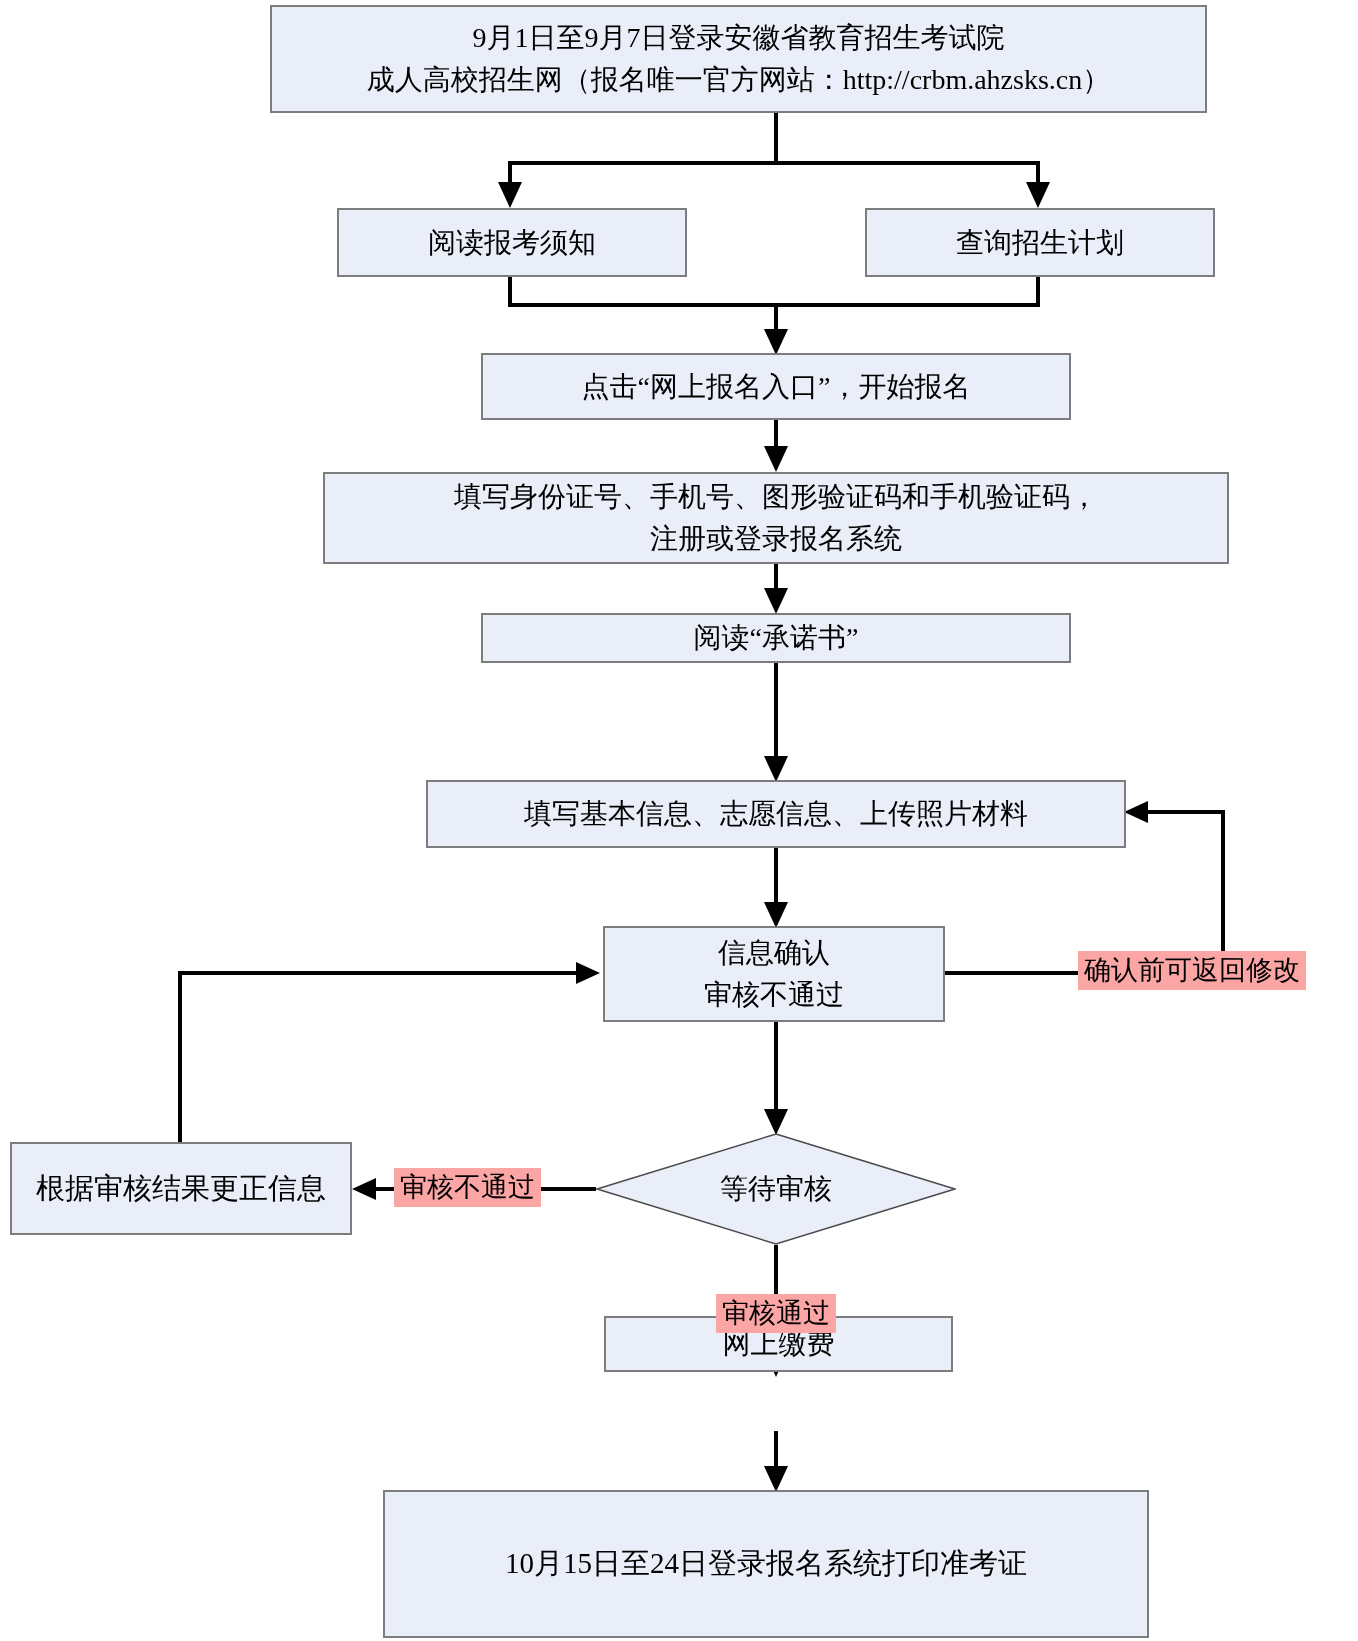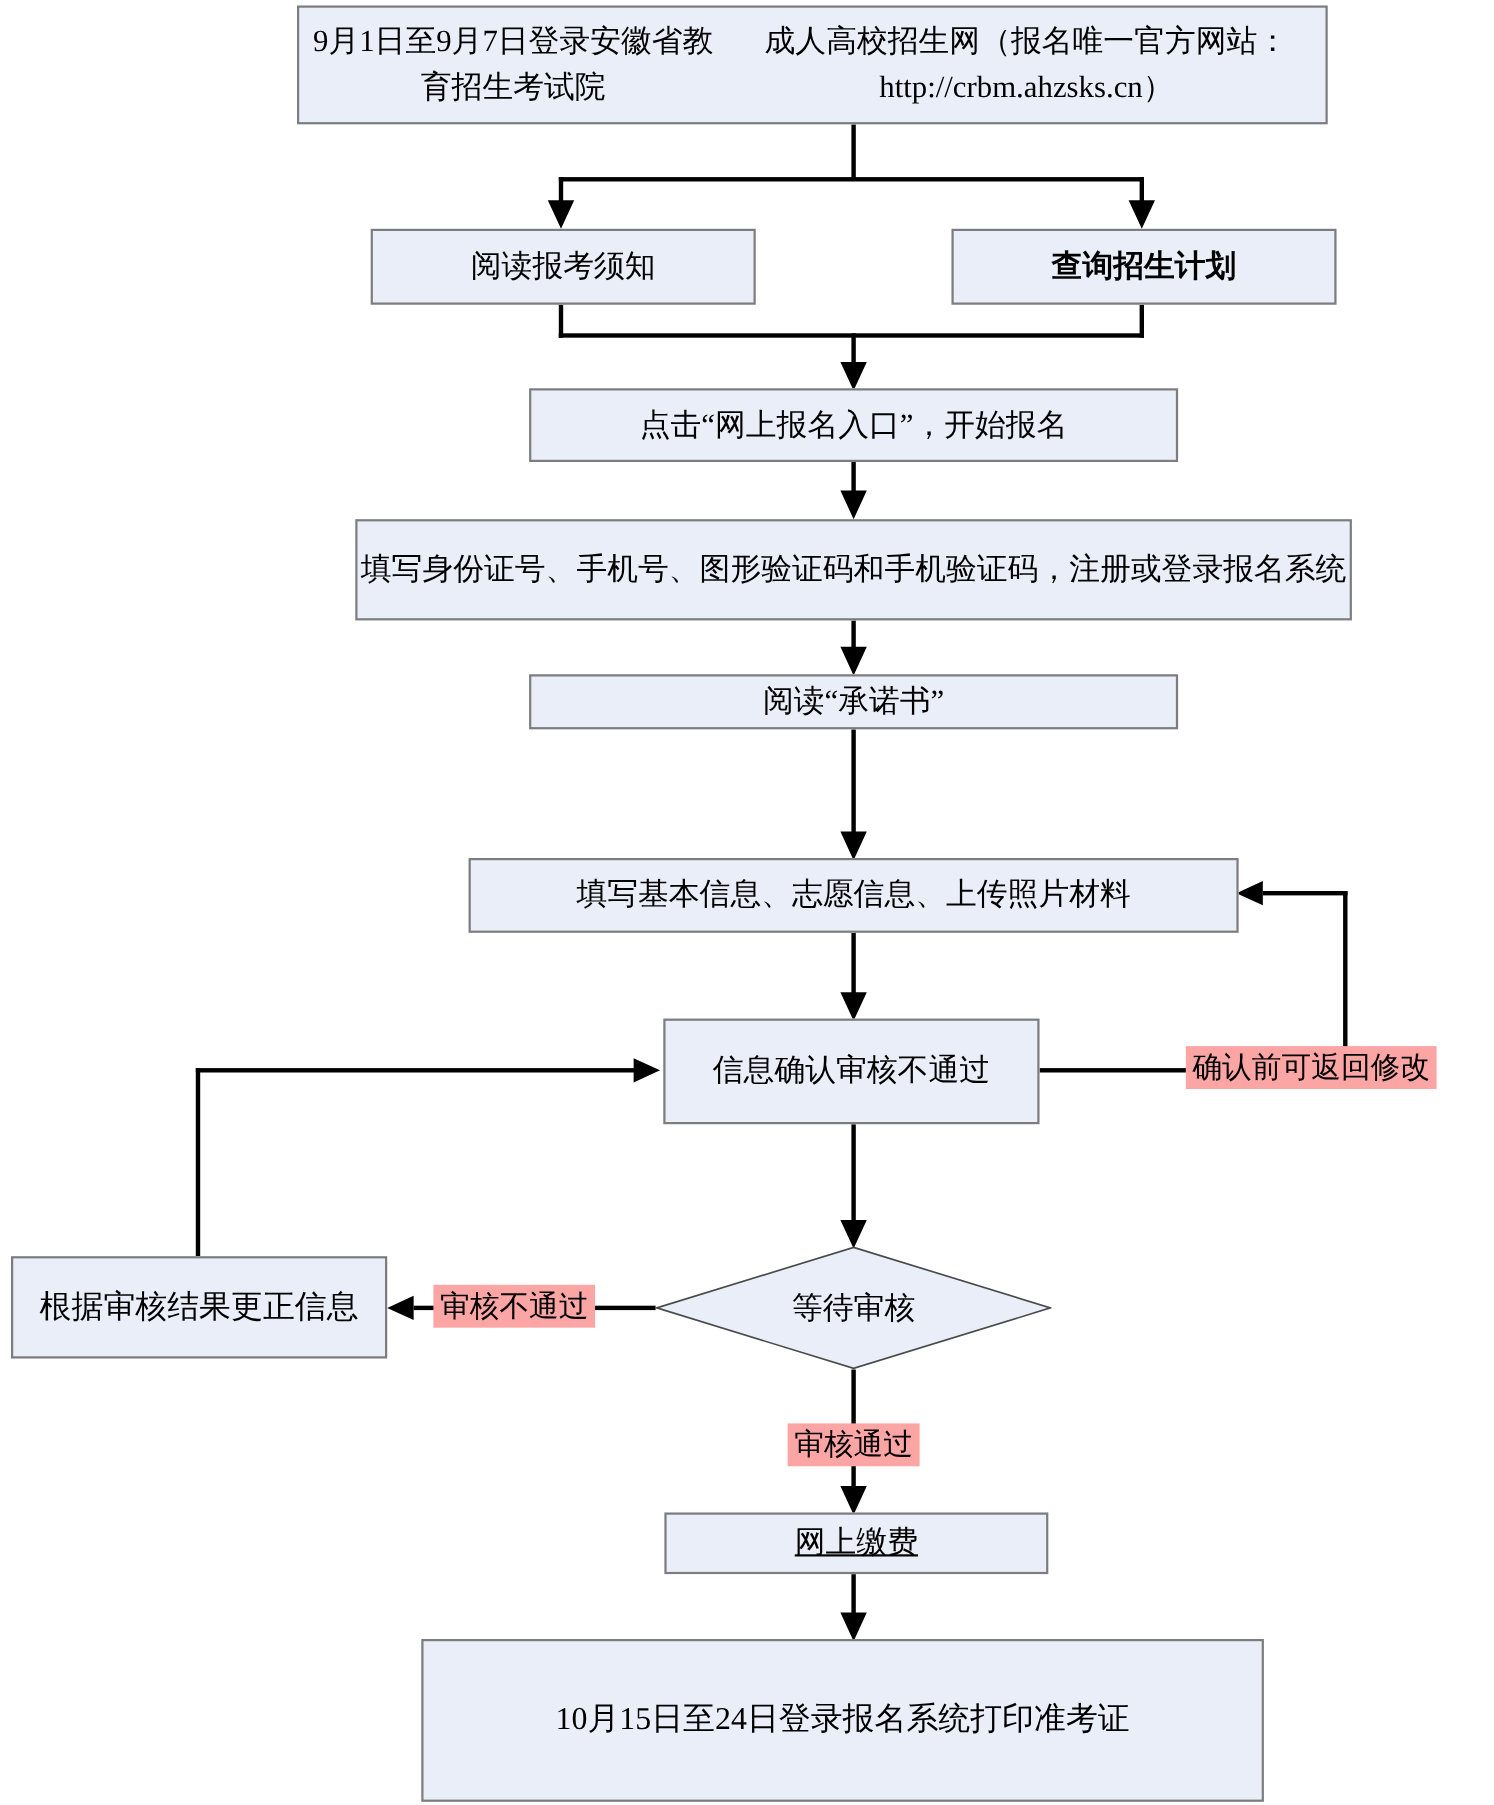--- a/index.html
+++ b/index.html
@@ -9,21 +9,21 @@
     background:#ffffff;
     font-family:"Liberation Serif","DejaVu Serif",serif;
     color:#000;
     overflow:hidden;
   }
   .node {
     position:absolute;
     box-sizing:border-box;
     background:var(--node-fill,#e9eef8);
     border:2px solid var(--node-border,#7d7d7d);
-    display:flex; flex-direction:row;
+    display:flex; flex-direction:column;
     align-items:center; justify-content:center;
     text-align:center;
     font-size:28px; line-height:1.5;
     z-index:1;
   }
   .vline { position:absolute; width:4px; background:var(--line,#000); }
   .hline { position:absolute; height:4px; background:var(--line,#000); }
   .arr { position:absolute; width:0; height:0; }
   .arr.down  { border-left:12px solid transparent; border-right:12px solid transparent; border-top:26px solid var(--line,#000); }
   .arr.left  { border-top:11px solid transparent; border-bottom:11px solid transparent; border-right:24px solid var(--line,#000); }
@@ -50,21 +50,21 @@
 
   <div class="node" style="left:270px; top:5px; width:937px; height:108px;">
     <span>9月1日至9月7日登录安徽省教育招生考试院</span>
     <span>成人高校招生网（报名唯一官方网站：http://crbm.ahzsks.cn）</span>
   </div>
 
   <div class="node" style="left:337px; top:208px; width:350px; height:69px;">
     <span>阅读报考须知</span>
   </div>
 
-  <div class="node" style="left:865px; top:208px; width:350px; height:69px;font-weight:bold;">
+  <div class="node" style="left:865px; top:208px; width:350px; height:69px;">
     <span>查询招生计划</span>
   </div>
 
   <div class="node" style="left:481px; top:353px; width:590px; height:67px;">
     <span>点击“网上报名入口”，开始报名</span>
   </div>
 
   <div class="node" style="left:481px; top:613px; width:590px; height:50px;">
     <span>阅读“承诺书”</span>
   </div>
@@ -87,21 +87,21 @@
     <svg width="360" height="112" viewBox="0 0 360 112">
       <polygon points="180,1 359,56 180,111 1,56" style="fill:var(--node-fill,#e9eef8); stroke:#4a4a4a; stroke-width:1.5;"></polygon>
     </svg>
     <div class="diamond-label">等待审核</div>
   </div>
 
   <div class="node" style="left:10px; top:1142px; width:342px; height:93px; font-size:29px;">
     <span>根据审核结果更正信息</span>
   </div>
 
-  <div class="node" style="left:604px; top:1375px; width:349px; height:56px;text-decoration:underline;">
+  <div class="node" style="left:604px; top:1316px; width:349px; height:56px;">
     <span>网上缴费</span>
   </div>
 
   <div class="node" style="left:383px; top:1490px; width:766px; height:148px; font-size:29px;">
     <span>10月15日至24日登录报名系统打印准考证</span>
   </div>
 
   <div class="vline" style="left:774px; top:113px; height:50px;"></div>
   <div class="hline" style="left:508px; top:161px; width:532px;"></div>
   <div class="vline" style="left:508px; top:161px; height:23px;"></div>

